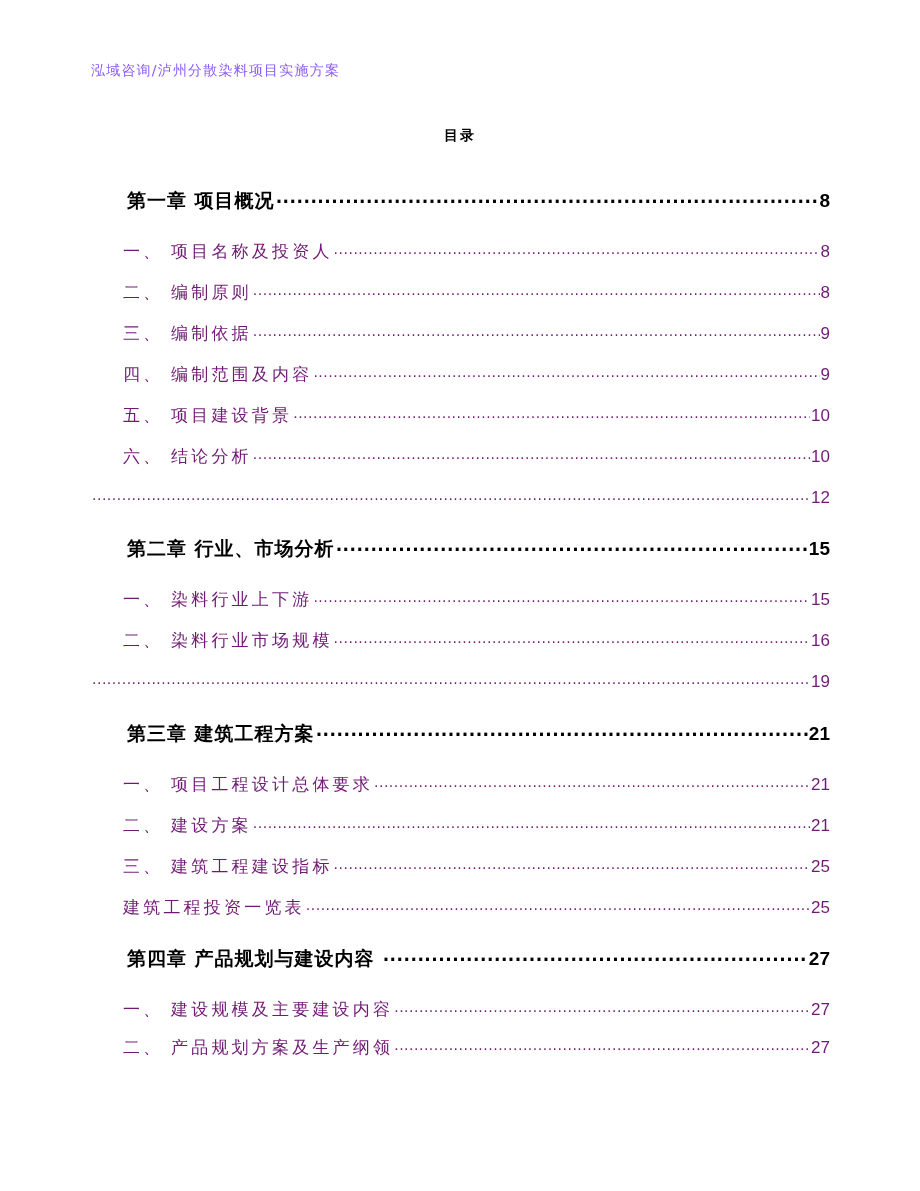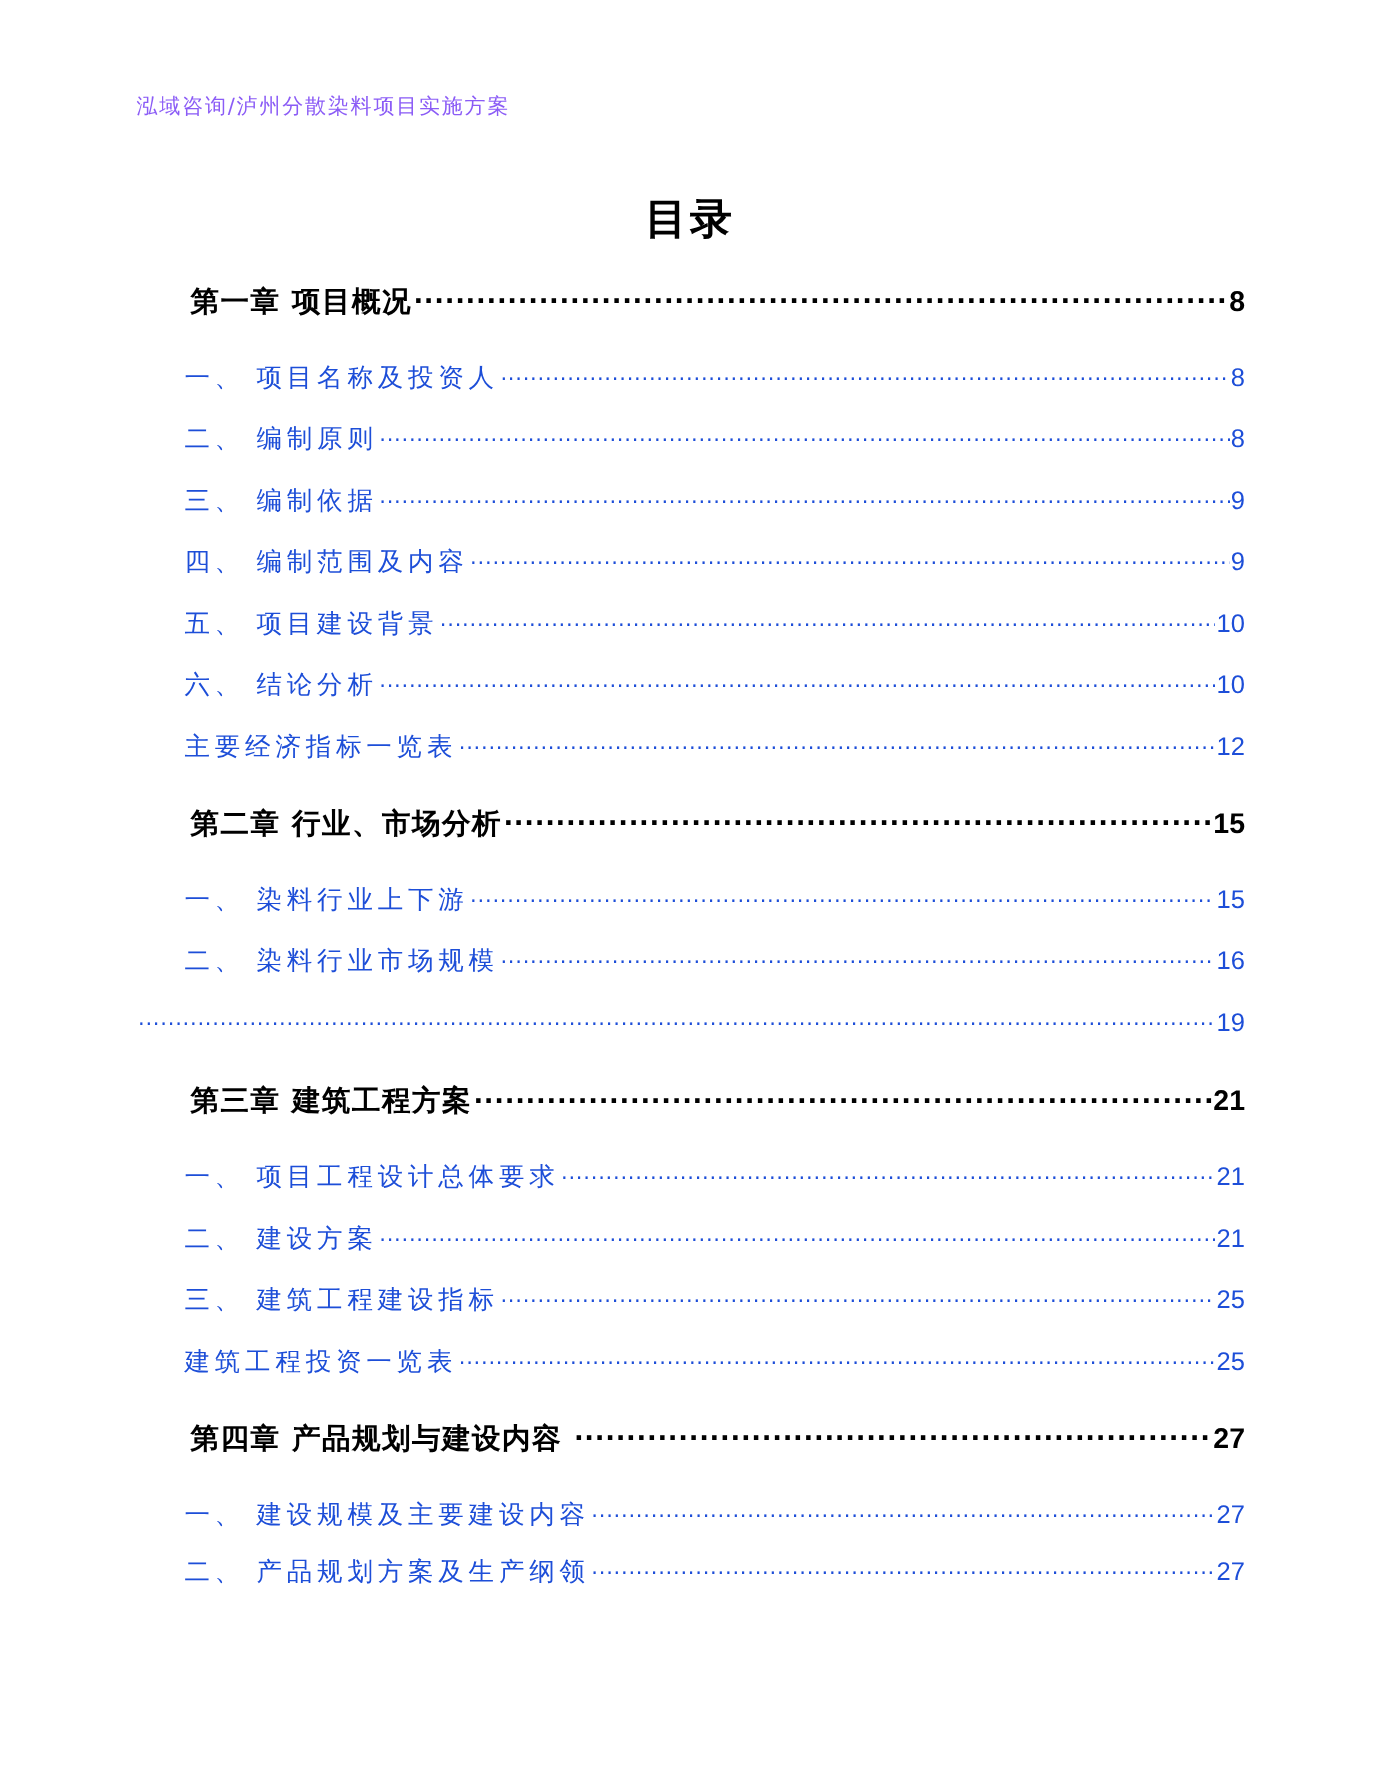--- a/index.html
+++ b/index.html
@@ -22,21 +22,21 @@
       font-size: 14px;
       letter-spacing: 1.2px;
       color: #8b5cf6;
     }
     .title {
       position: absolute;
       left: 0;
       width: 920px;
       top: 127px;
       text-align: center;
-      font-size: 28px;
+      font-size: 14px;
       font-weight: bold;
       letter-spacing: 2px;
     }
     .toc {
       position: absolute;
       left: 91px;
       top: 160px;
       width: 739px;
     }
     .row {
@@ -81,21 +81,21 @@
     .chapter .leader::after {
       font-weight: bold;
       font-size: 17px;
     }
     .chapter .page {
       font-weight: bold;
       font-size: 19px;
     }
     .section {
       font-size: 17px;
-      color: #1d4ed8;
+      color: #701a75;
     }
     .section .label {
       padding-left: 32px;
       letter-spacing: 3.2px;
     }
     .section .num {
       display: inline-block;
       width: 48px;
       letter-spacing: 3px;
     }
@@ -144,21 +144,20 @@
     <span class="label"><span class="num">五、</span><span>项目建设背景</span></span>
     <span class="leader"></span>
     <span class="page">10</span>
   </div>
   <div class="row section" style="top:285px">
     <span class="label"><span class="num">六、</span><span>结论分析</span></span>
     <span class="leader"></span>
     <span class="page">10</span>
   </div>
   <div class="row section" style="top:326px">
-    <span class="label"><span>主要经济指标一览表</span></span>
     <span class="leader"></span>
     <span class="page">12</span>
   </div>
 
   <div class="row chapter" style="top:376px">
     <span class="label">第二章 行业、市场分析</span>
     <span class="leader"></span>
     <span class="page">15</span>
   </div>
   <div class="row section" style="top:428px">

